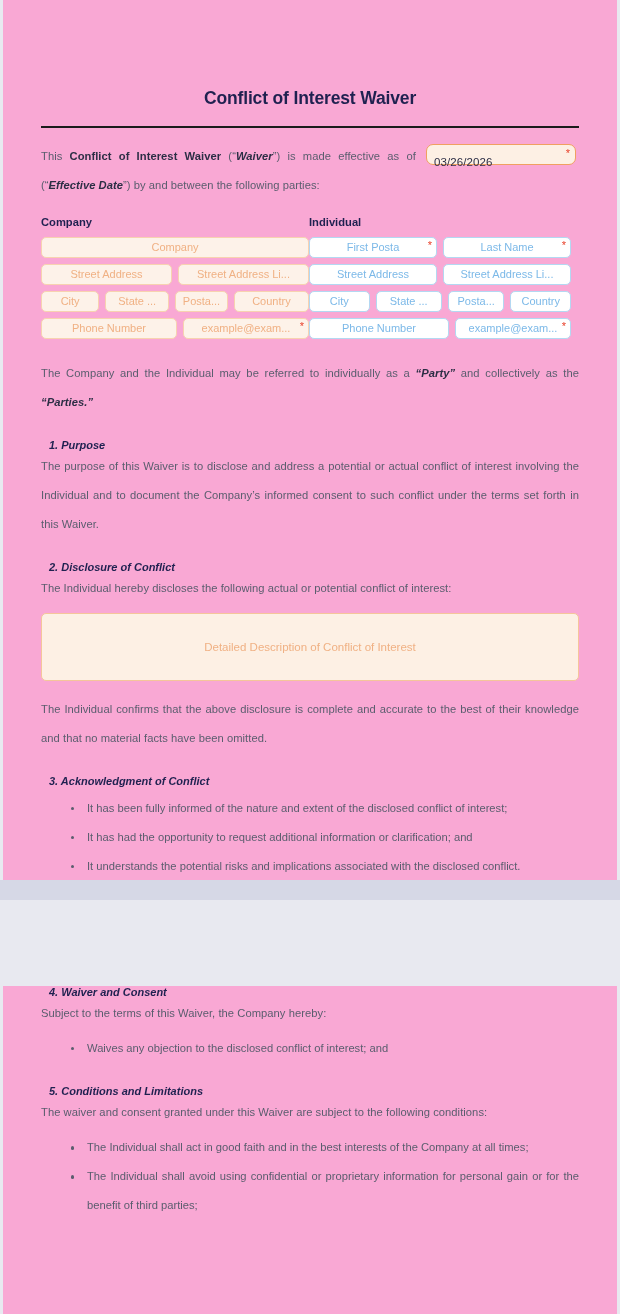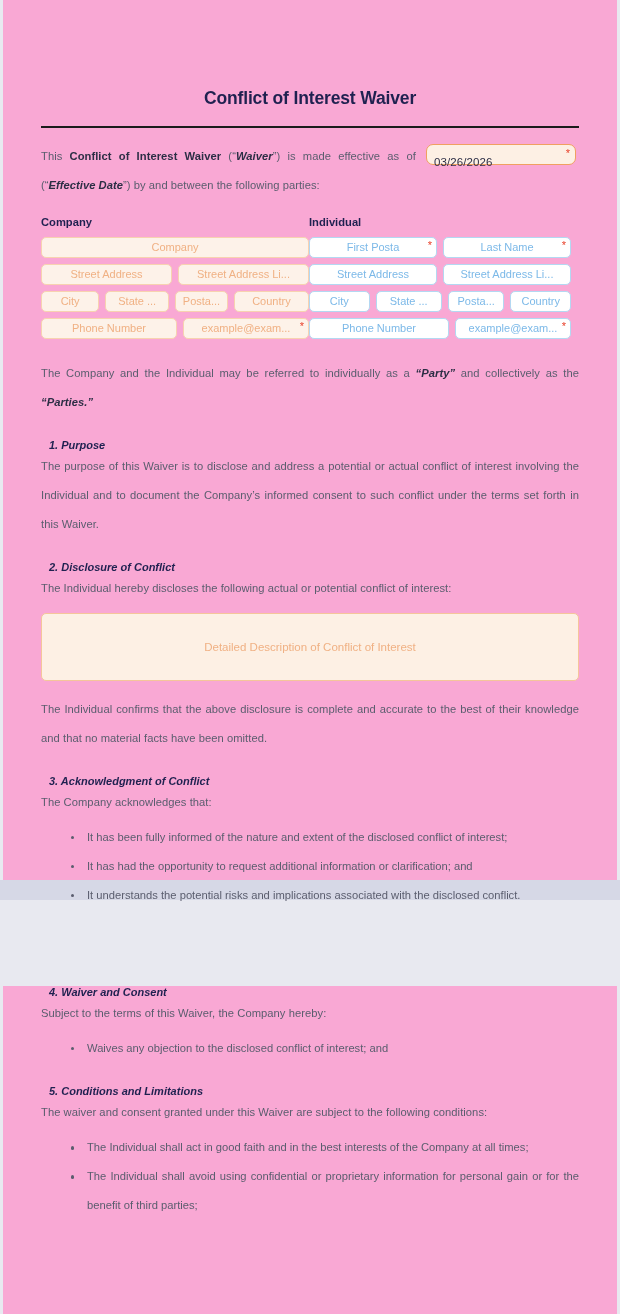--- a/index.html
+++ b/index.html
@@ -289,21 +289,20 @@
     <p class="body-text after-heading">The purpose of this Waiver is to disclose and address a potential or actual conflict of interest involving the Individual and to document the Company’s informed consent to such conflict under the terms set forth in this Waiver.</p>
 
     <h2 class="section-heading">2. Disclosure of Conflict</h2>
     <p class="body-text after-heading">The Individual hereby discloses the following actual or potential conflict of interest:</p>
     <div class="textarea-field">
         <span>Detailed Description of Conflict of Interest</span>
       </div>
     <p class="body-text" style="margin-top:14px">The Individual confirms that the above disclosure is complete and accurate to the best of their knowledge and that no material facts have been omitted.</p>
 
     <h2 class="section-heading">3. Acknowledgment of Conflict</h2>
-    <p class="body-text after-heading">The Company acknowledges that:</p>
     <ul class="bullets">
       <li>It has been fully informed of the nature and extent of the disclosed conflict of interest;</li>
       <li>It has had the opportunity to request additional information or clarification; and</li>
       <li>It understands the potential risks and implications associated with the disclosed conflict.</li>
     </ul>
   </div>
 
   <div class="page-gap"></div>
 
   <div class="page page-2">

